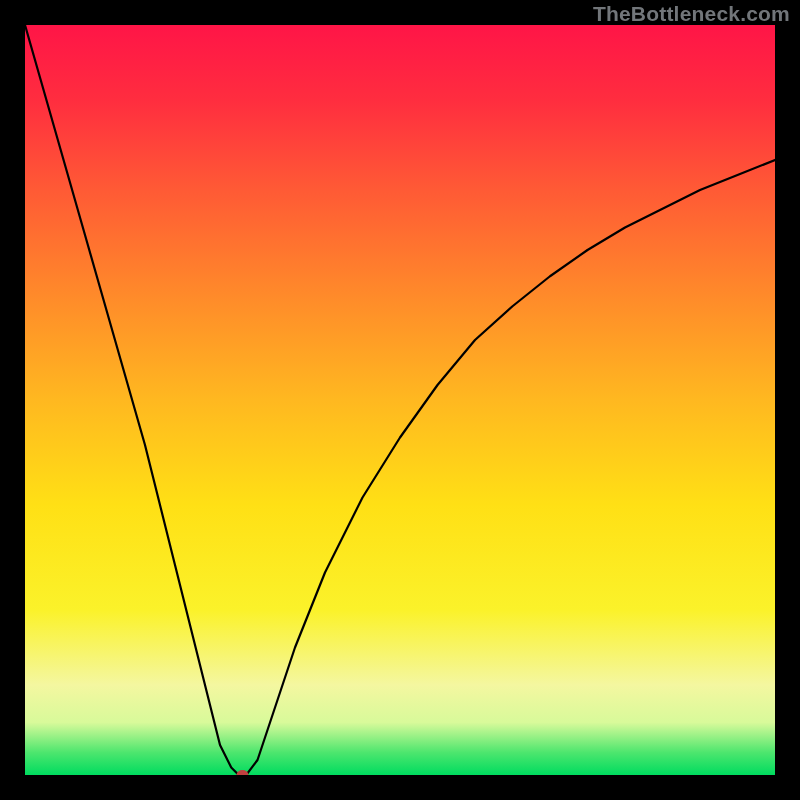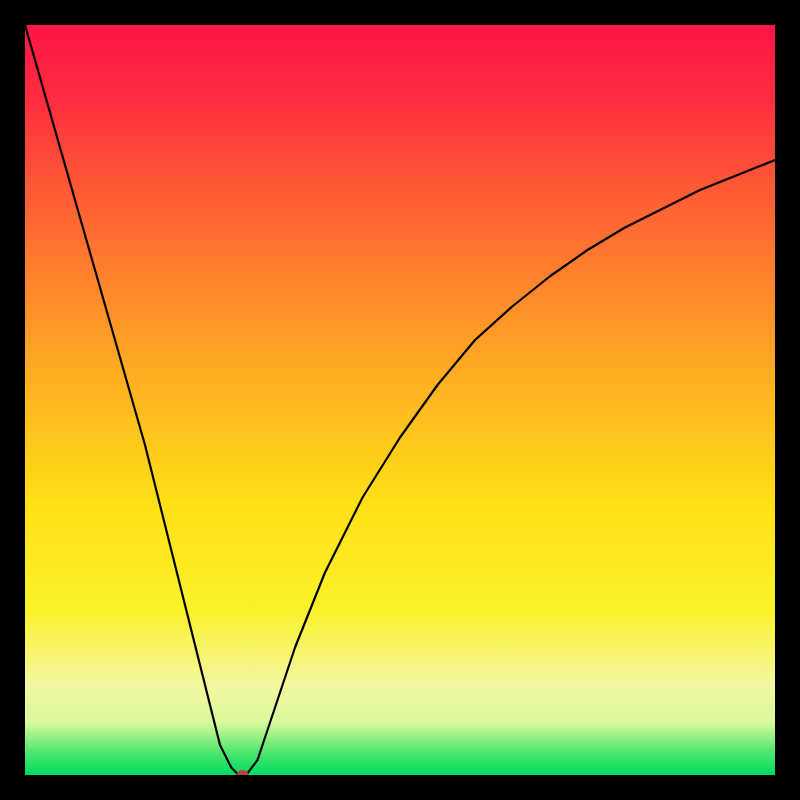--- a/index.html
+++ b/index.html
@@ -62,13 +62,14 @@
 </head>
 <body>
 
 <div class="frame">
   <div class="plot-area">
     <svg class="curve-svg" viewBox="0 0 750 750" preserveAspectRatio="none">
       <path id="curve" class="curve-path" d="M0.00 0.00 L15.00 52.50 L30.00 105.00 L45.00 157.50 L60.00 210.00 L75.00 262.50 L90.00 315.00 L105.00 367.50 L120.00 420.00 L135.00 480.00 L150.00 540.00 L165.00 600.00 L180.00 660.00 L195.00 720.00 L206.25 742.50 L213.75 750.00 L221.25 750.00 L232.50 735.00 L247.50 690.00 L270.00 622.50 L300.00 547.50 L337.50 472.50 L375.00 412.50 L412.50 360.00 L450.00 315.00 L487.50 281.25 L525.00 251.25 L562.50 225.00 L600.00 202.50 L637.50 183.75 L675.00 165.00 L712.50 150.00 L750.00 135.00"></path>
       <ellipse id="dot" class="dot" rx="6" ry="5" cx="217.50" cy="750.00"></ellipse>
     </svg>
   </div>
+  <div class="watermark">TheBottleneck.com</div>
 </div>
 
 </body></html>

